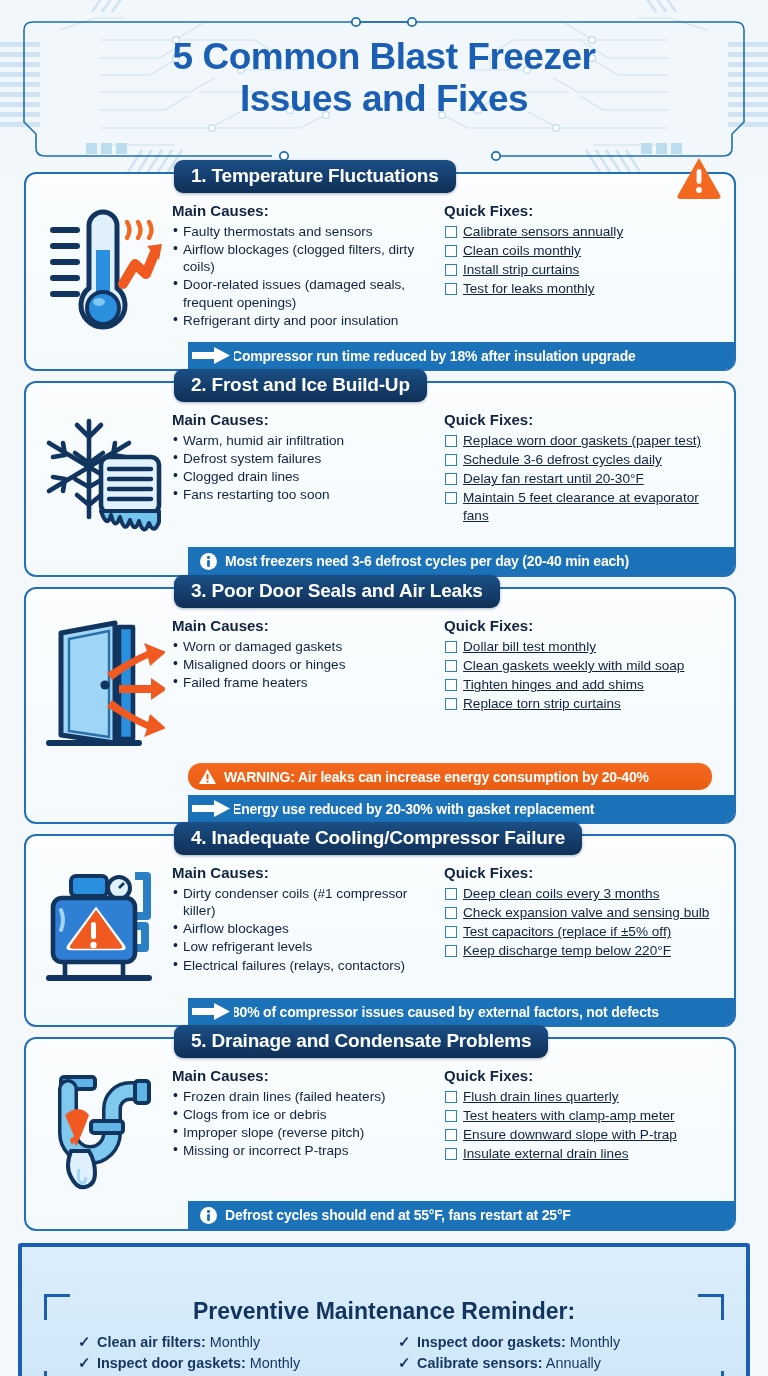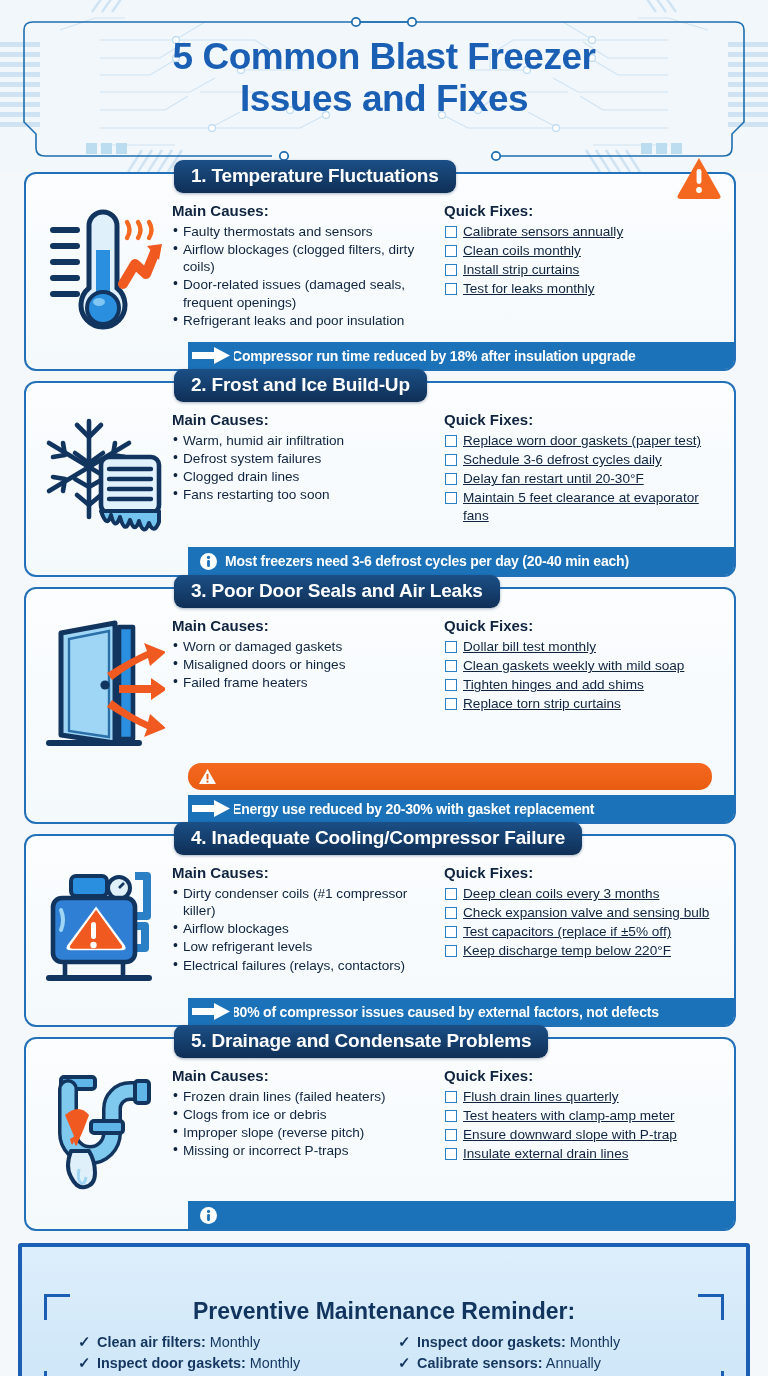--- a/index.html
+++ b/index.html
@@ -256,21 +256,21 @@
             <path d="M104 42 L119 40 L116 56 Z" fill="#f05a20"></path>
           </svg>
         </div>
         <div class="cols">
           <div class="col-causes">
             <div class="col-h">Main Causes:</div>
             <ul class="bullets">
               <li>Faulty thermostats and sensors</li>
               <li>Airflow blockages (clogged filters, dirty coils)</li>
               <li>Door-related issues (damaged seals, frequent openings)</li>
-              <li>Refrigerant leaks and poor insulation</li>
+              <li>Refrigerant dirty and poor insulation</li>
             </ul>
           </div>
           <div class="col-fixes">
             <div class="col-h">Quick Fixes:</div>
             <ul class="checks">
               <li>Calibrate sensors annually</li>
               <li>Clean coils monthly</li>
               <li>Install strip curtains</li>
               <li>Test for leaks monthly</li>
             </ul>
@@ -395,20 +395,21 @@
 
       <div class="bars">
         <div class="bar bar-warn">
           <span class="ico">
             <svg width="17" height="16" viewBox="0 0 17 16">
               <path d="M8.5 0 L17 15 H0 Z" fill="#fff"></path>
               <rect x="7.5" y="5" width="2" height="5.4" fill="#e85d12"></rect>
               <circle cx="8.5" cy="12.6" r="1.15" fill="#e85d12"></circle>
             </svg>
           </span>
+          <span class="bar-txt">WARNING: Air leaks can increase energy consumption by 20-40%</span>
         </div>
         <div class="bar bar-stat">
           <svg class="arrow" viewBox="0 0 46 27">
             <rect width="46" height="27" fill="#1b72b8"></rect>
             <path d="M4 10 H26 V5 L42 13.5 L26 22 V17 H4 Z" fill="#fff"></path>
           </svg>
           <span class="bar-txt">Energy use reduced by 20-30% with gasket replacement</span>
         </div>
       </div>
     </div>
@@ -518,20 +519,21 @@
 
       <div class="bars">
         <div class="bar bar-info">
           <span class="ico">
             <svg width="17" height="17" viewBox="0 0 17 17">
               <circle cx="8.5" cy="8.5" r="8.5" fill="#fff"></circle>
               <circle cx="8.5" cy="4.4" r="1.6" fill="#1b72b8"></circle>
               <rect x="7.1" y="7" width="2.8" height="7" rx="1.2" fill="#1b72b8"></rect>
             </svg>
           </span>
+          <span class="bar-txt">Defrost cycles should end at 55°F, fans restart at 25°F</span>
         </div>
       </div>
     </div>
   </div>
 
   <div class="footer-wrap">
     <div class="footer-box">
       <div class="footer-inner">
         <span class="corner c-tl"></span>
         <span class="corner c-tr"></span>

